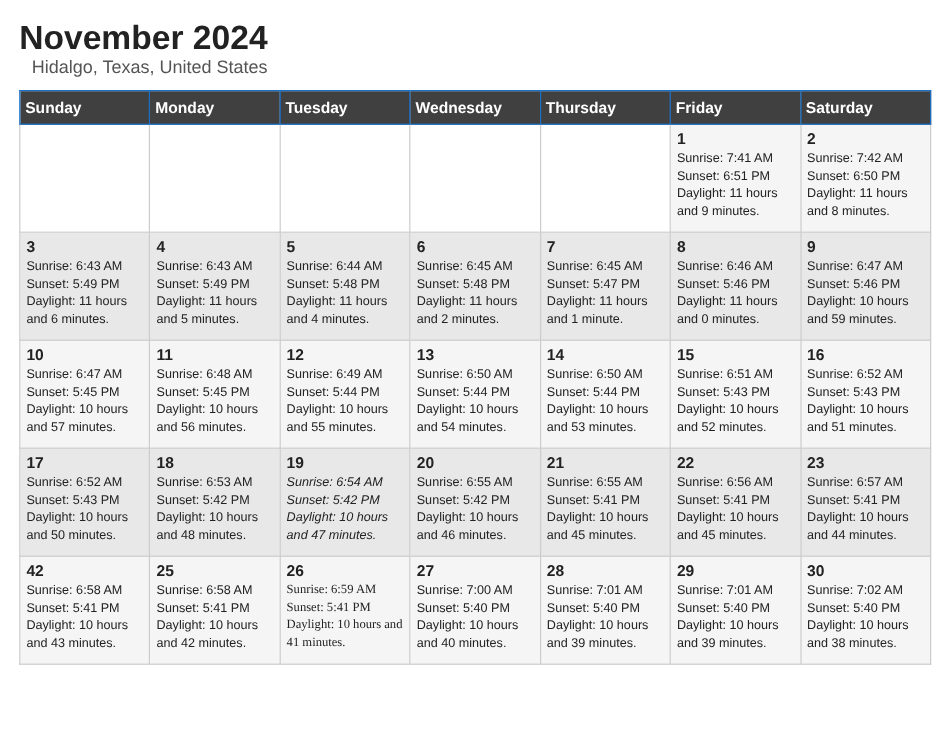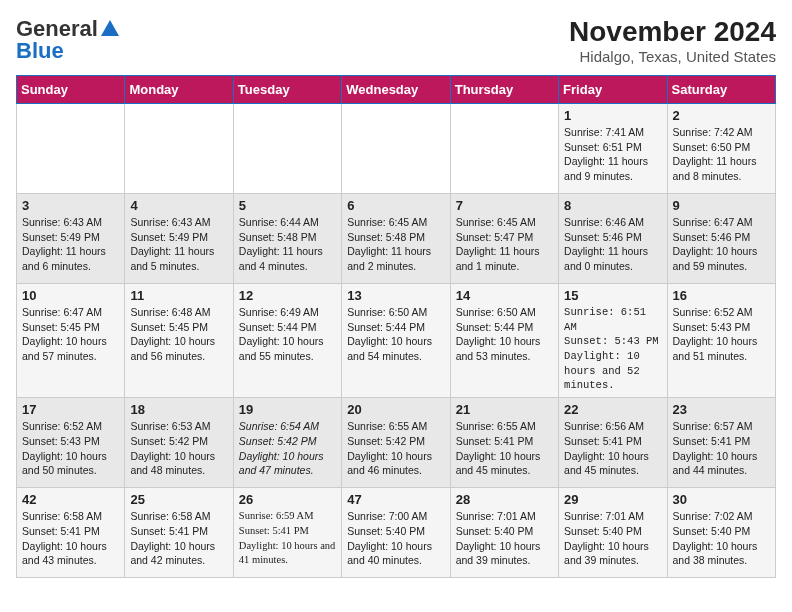--- a/index.html
+++ b/index.html
@@ -32,21 +32,21 @@
     .location {
       font-size: 15px;
       color: #555;
     }
     table {
       width: 100%;
       border-collapse: collapse;
       table-layout: fixed;
     }
     thead tr th {
-      background-color: #be185d;
+      background-color: #404040;
       color: #fff;
       font-size: 13px;
       font-weight: bold;
       padding: 6px 4px;
       text-align: left;
       border: 1px solid #1a6fc4;
     }
     tbody tr td {
       border: 1px solid #ccc;
       vertical-align: top;
@@ -74,29 +74,20 @@
       color: #222;
     }
     .empty-cell {
       background: #fff !important;
     }
   </style>
 </head>
 <body>
 
 <div class="header-area">
-  <div class="logo">
-    <div style="display:flex; align-items:center;">
-      <span style="font-size:22px; font-weight:bold; color:#333;">General</span>
-      <svg width="22" height="22" viewBox="0 0 22 22" style="margin: 0 1px;">
-        <polygon points="11,2 20,18 2,18" fill="#1a6fc4"></polygon>
-      </svg>
-    </div>
-    <span style="font-size:22px; font-weight:bold; color:#1a6fc4; margin-top:-4px;">Blue</span>
-  </div>
   <div class="title-area">
     <div class="month-title">November 2024</div>
     <div class="location">Hidalgo, Texas, United States</div>
   </div>
 </div>
 
 <table>
   <thead>
     <tr id="header-row">
     <th>Sunday</th>
@@ -198,21 +189,21 @@
 Daylight: 10 hours and 54 minutes.</div>
         </td>
         <td>
           <span class="day-num">14</span>
           <div class="day-info" style="white-space: pre-line;">Sunrise: 6:50 AM
 Sunset: 5:44 PM
 Daylight: 10 hours and 53 minutes.</div>
         </td>
         <td>
           <span class="day-num">15</span>
-          <div class="day-info" style="white-space: pre-line; font-family: Liberation Mono, monospace;">Sunrise: 6:51 AM
+          <div class="day-info" style="white-space: pre-line;">Sunrise: 6:51 AM
 Sunset: 5:43 PM
 Daylight: 10 hours and 52 minutes.</div>
         </td>
         <td>
           <span class="day-num">16</span>
           <div class="day-info" style="white-space: pre-line;">Sunrise: 6:52 AM
 Sunset: 5:43 PM
 Daylight: 10 hours and 51 minutes.</div>
         </td>
       </tr>
@@ -273,21 +264,21 @@
 Sunset: 5:41 PM
 Daylight: 10 hours and 42 minutes.</div>
         </td>
         <td>
           <span class="day-num">26</span>
           <div class="day-info" style="white-space: pre-line; font-family: Liberation Serif, serif;">Sunrise: 6:59 AM
 Sunset: 5:41 PM
 Daylight: 10 hours and 41 minutes.</div>
         </td>
         <td>
-          <span class="day-num">47</span>
+          <span class="day-num">27</span>
           <div class="day-info" style="white-space: pre-line;">Sunrise: 7:00 AM
 Sunset: 5:40 PM
 Daylight: 10 hours and 40 minutes.</div>
         </td>
         <td>
           <span class="day-num">28</span>
           <div class="day-info" style="white-space: pre-line;">Sunrise: 7:01 AM
 Sunset: 5:40 PM
 Daylight: 10 hours and 39 minutes.</div>
         </td>

